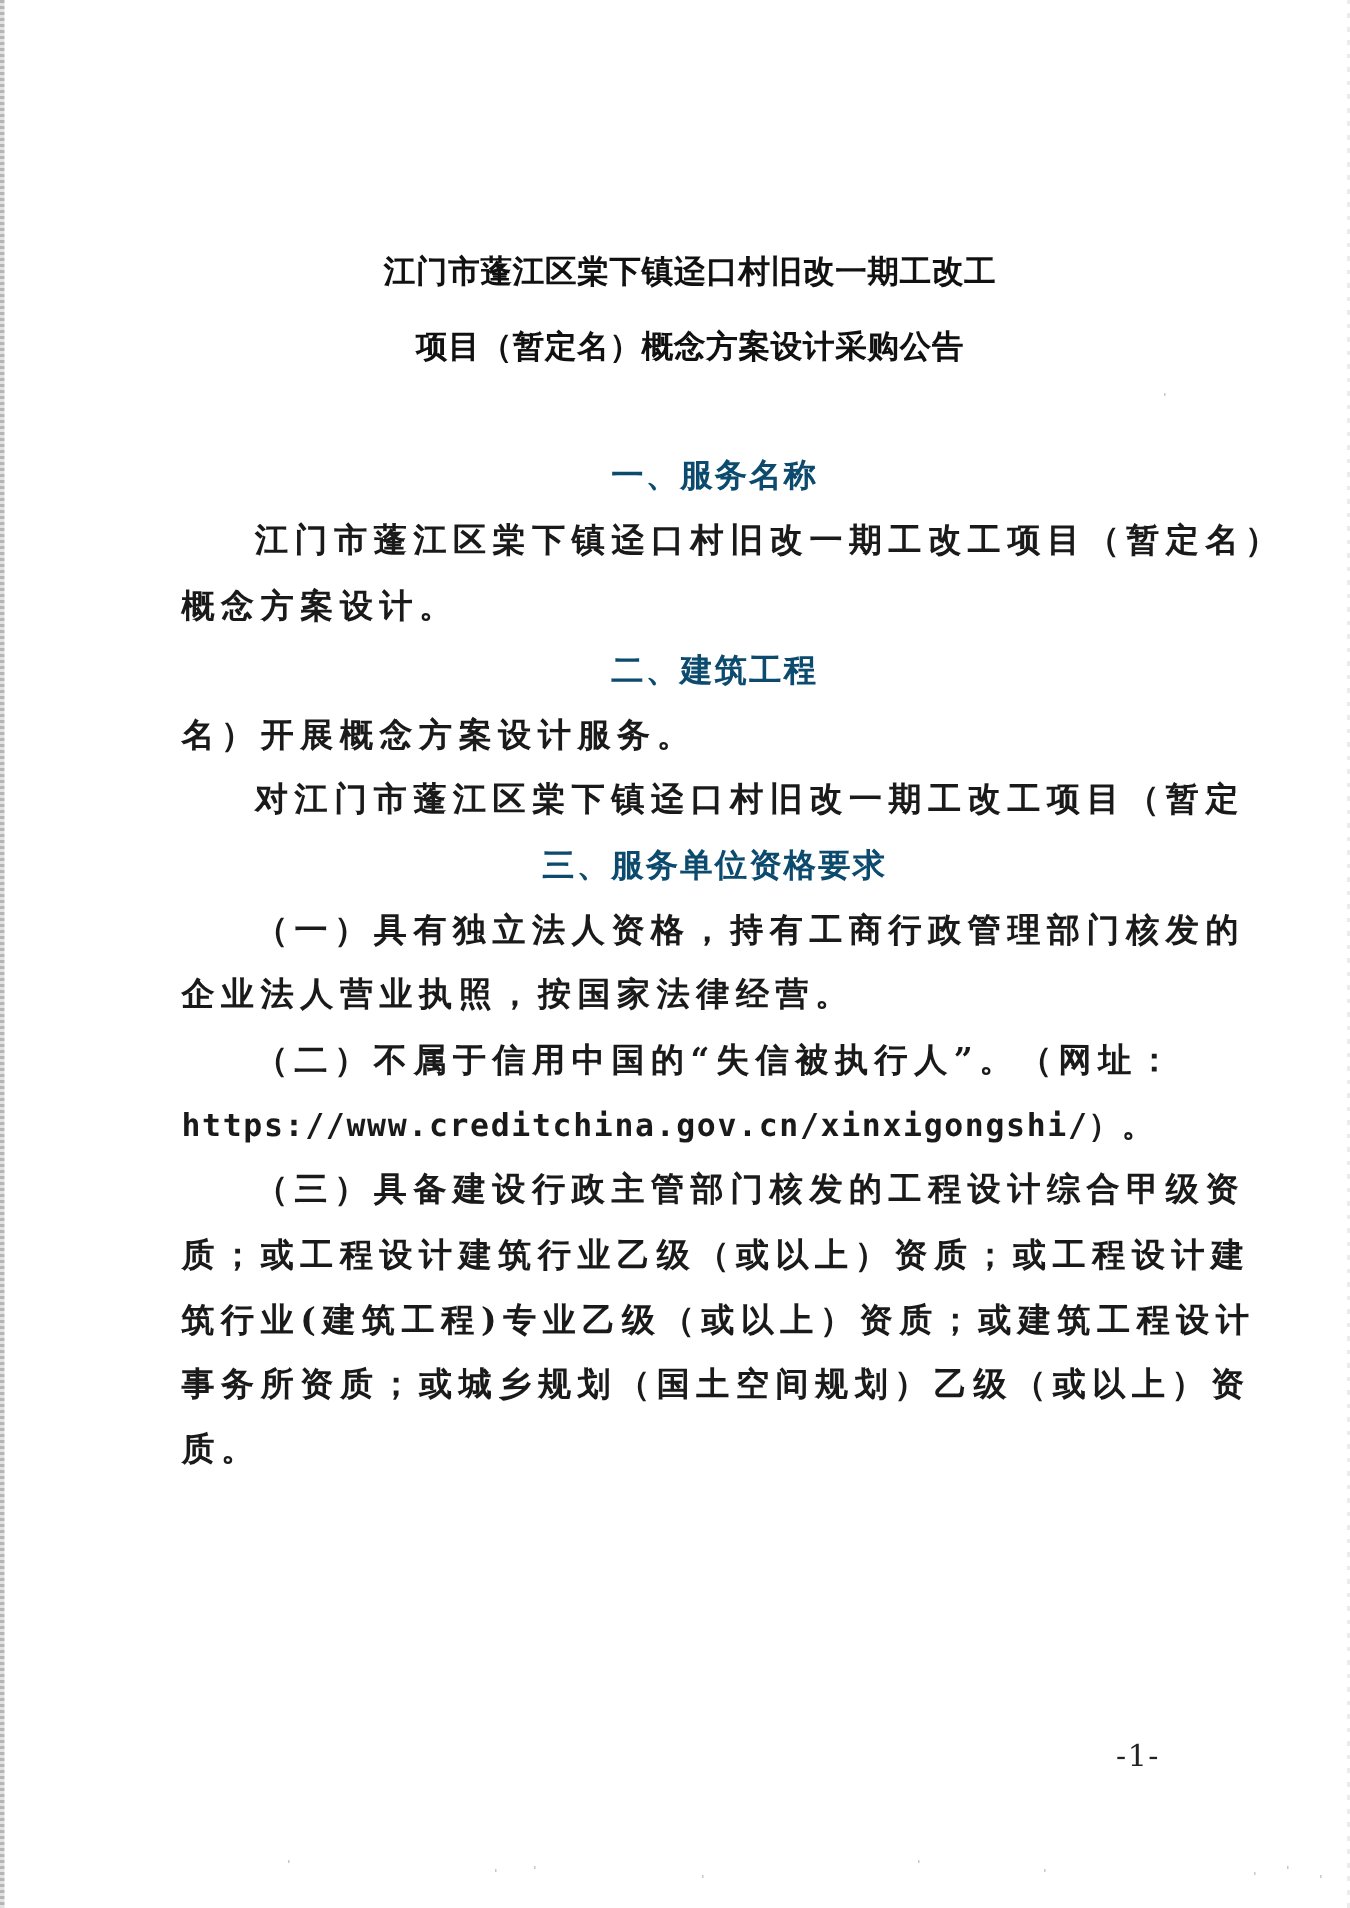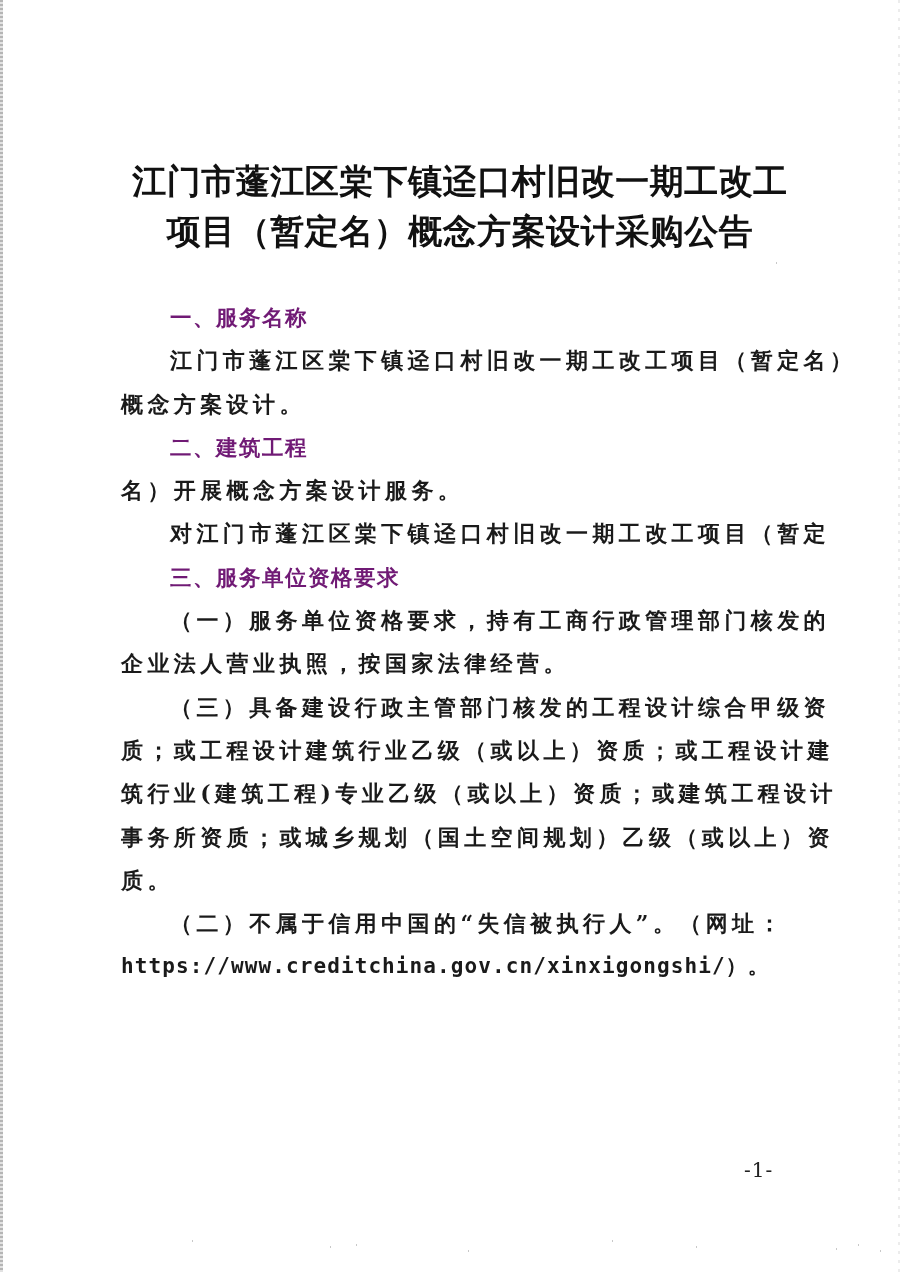--- a/index.html
+++ b/index.html
@@ -11,31 +11,31 @@
       position: absolute; left: 0; top: 0; width: 3px; height: 1272px;
       background: repeating-linear-gradient(to bottom, #b5b5b5 0 2px, #e2e2e2 2px 4px);
     }
     .right-edge {
       position: absolute; right: 0; top: 0; width: 2px; height: 1272px;
       background: repeating-linear-gradient(to bottom, #ececec 0 3px, #ffffff 3px 9px);
     }
     .title {
       position: absolute; left: 100px; width: 720px; top: 156px;
       text-align: center; font-family: "DejaVu Sans", "Liberation Sans", sans-serif;
-      font-weight: bold; font-size: 34px; line-height: 50px; letter-spacing: 0.5px; color: #111;
+      font-weight: bold; font-size: 21px; line-height: 50px; letter-spacing: 0.5px; color: #111;
     }
     .title .line { display: block; white-space: nowrap; }
     .content { position: absolute; left: 121px; top: 296px; width: 662px; }
     .p {
       font-size: 22px; line-height: 43.3px; letter-spacing: 4.4px; margin: 0;
       text-indent: 49px; text-align: justify; text-align-last: left; word-break: break-all; font-weight: bold;
     }
     .heading {
       font-family: "DejaVu Sans", "Liberation Sans", sans-serif; font-weight: bold;
-      font-size: 21.5px; line-height: 43.3px; letter-spacing: 1.5px; margin: 0; text-indent: 49px; color: #701a75;
+      font-size: 21.5px; line-height: 43.3px; letter-spacing: 1.5px; margin: 0; text-indent: 49px; color: #0c4a6e; text-align: center;
     }
     .line { display: block; white-space: nowrap; }
     .url { font-family: "DejaVu Sans Mono", "Liberation Mono", monospace; letter-spacing: 1.1px; font-size: 21px; }
     .page-number {
       position: absolute; left: 744px; top: 1158px; font-size: 20px; letter-spacing: 1px;
       font-family: "DejaVu Serif", "Liberation Serif", serif; color: #222;
     }
     .speck { position: absolute; width: 1px; height: 2px; background: #c8c8c8; }
   </style>
 </head>
@@ -64,35 +64,35 @@
     <p class="p">
       <span class="line" style="margin-left:-49px">名）开展概念方案设计服务。</span>
       <span class="line">对江门市蓬江区棠下镇迳口村旧改一期工改工项目（暂定</span>
     </p>
   </div>
 
   <div>
     <p class="heading">三、服务单位资格要求</p>
 
     <p class="p">
-      <span class="line">（一）服务单位资格要求，持有工商行政管理部门核发的</span>
+      <span class="line">（一）具有独立法人资格，持有工商行政管理部门核发的</span>
       <span class="line" style="margin-left:-49px">企业法人营业执照，按国家法律经营。</span>
+    </p>
+
+    <p class="p">
+      <span class="line">（二）不属于信用中国的“失信被执行人”。（网址：</span>
+      <span class="line url" style="margin-left:-49px">https://www.creditchina.gov.cn/xinxigongshi/）。</span>
     </p>
 
     <p class="p">
       <span class="line">（三）具备建设行政主管部门核发的工程设计综合甲级资</span>
       <span class="line" style="margin-left:-49px">质；或工程设计建筑行业乙级（或以上）资质；或工程设计建</span>
       <span class="line" style="margin-left:-49px">筑行业(建筑工程)专业乙级（或以上）资质；或建筑工程设计</span>
       <span class="line" style="margin-left:-49px">事务所资质；或城乡规划（国土空间规划）乙级（或以上）资</span>
       <span class="line" style="margin-left:-49px">质。</span>
-    </p>
-
-    <p class="p">
-      <span class="line">（二）不属于信用中国的“失信被执行人”。（网址：</span>
-      <span class="line url" style="margin-left:-49px">https://www.creditchina.gov.cn/xinxigongshi/）。</span>
     </p>
 
     <p class="p">
     </p>
   </div>
 
 </div>
 
 <div class="page-number">-1-</div>
 

